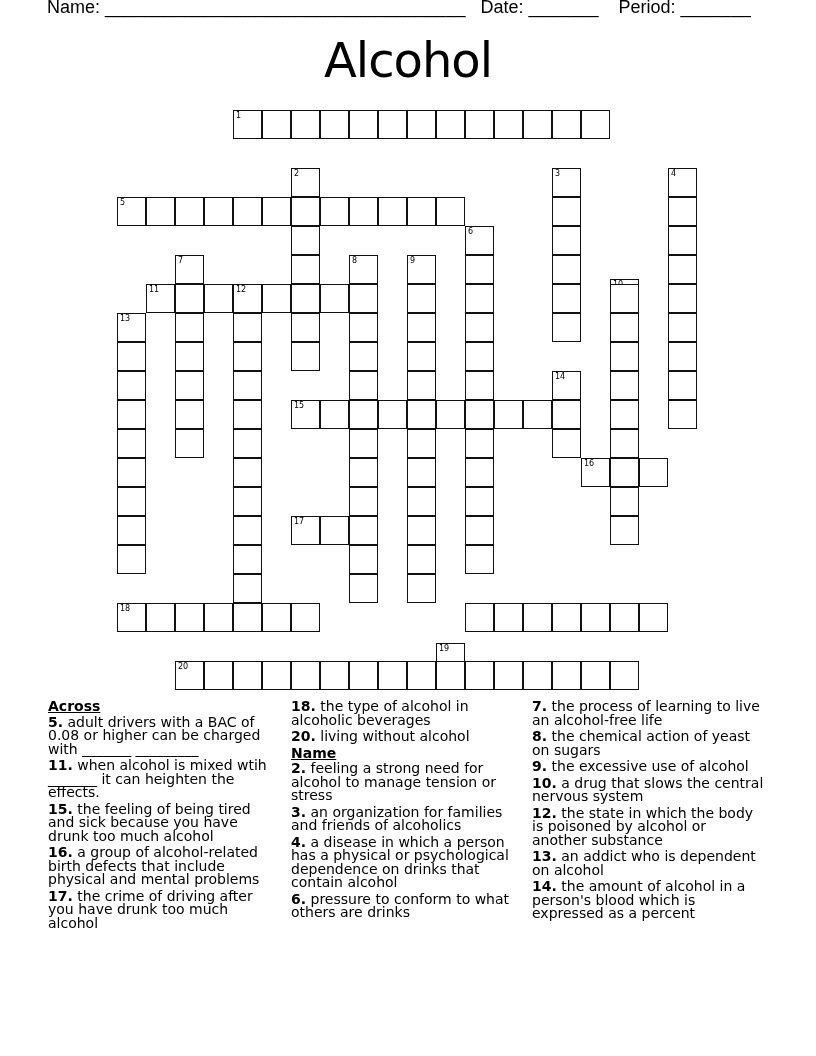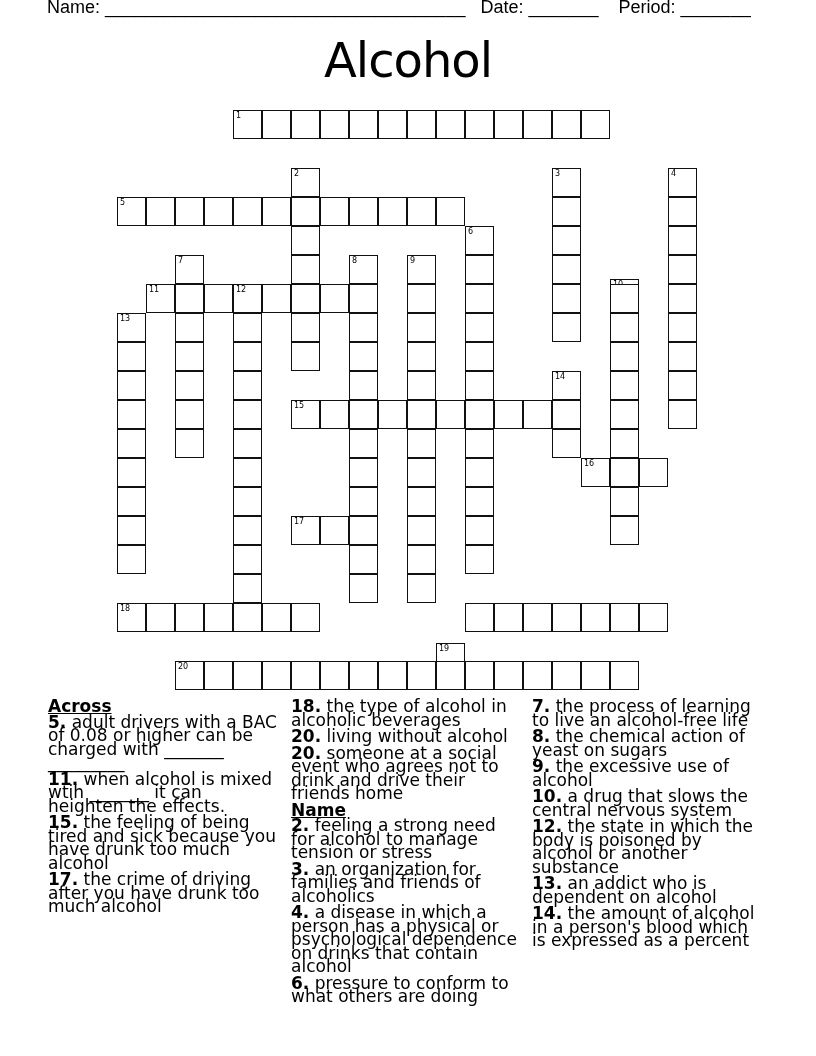--- a/index.html
+++ b/index.html
@@ -3,21 +3,21 @@
 <meta charset="utf-8">
 <style>
   html, body { margin: 0; padding: 0; background: #ffffff; }
   body { width: 816px; height: 1056px; position: relative; overflow: hidden; font-family: "DejaVu Sans", sans-serif; color: #000; }
   .header { position: absolute; top: -3px; left: 47px; font-family: "Liberation Sans", sans-serif; font-size: 18px; white-space: pre; }
   .header span { margin-right: 0; }
   .title { position: absolute; top: 32px; left: 0; width: 816px; text-align: center; font-family: "DejaVu Sans", sans-serif; font-size: 48px; letter-spacing: -1px; }
   .grid { position: absolute; left: 0; top: 0; width: 816px; height: 700px; }
   .cell { position: absolute; width: 29px; height: 29px; box-sizing: border-box; border: 1.5px solid #111; background: #fff; }
   .cell .num { position: absolute; top: 0px; left: 2px; font-size: 8px; font-family: "DejaVu Sans", sans-serif; line-height: 9px; }
-  .clues { position: absolute; top: 700px; font-size: 17px; line-height: 13.5px; font-family: "DejaVu Sans", sans-serif; }
+  .clues { position: absolute; top: 700px; font-size: 14px; line-height: 13.5px; font-family: "DejaVu Sans", sans-serif; }
   .clues .hdr { font-weight: bold; text-decoration: underline; margin-bottom: 2px; }
   .clue { margin-bottom: 3px; }
   .clue b { font-weight: bold; }
   .col1 { left: 48px; width: 232px; }
   .col2 { left: 291px; width: 232px; }
   .col3 { left: 532px; width: 232px; }
 </style>
 </head>
 <body>
 
@@ -233,32 +233,32 @@
     </div>
     <div class="cell" style="left: 552px; top: 400px;"></div>
     <div class="cell" style="left: 552px; top: 429px;"></div>
   </div>
 
 <div class="clues col1">
   <div class="hdr">Across</div>
   <div class="clue"><b>5.</b><span> adult drivers with a BAC of 0.08 or higher can be charged with _______ _________</span></div>
   <div class="clue"><b>11.</b><span> when alcohol is mixed wtih _______ it can heighten the effects.</span></div>
   <div class="clue"><b>15.</b><span> the feeling of being tired and sick because you have drunk too much alcohol</span></div>
+  <div class="clue"><b>16.</b><span> a group of alcohol-related birth defects that include physical and mental problems</span></div>
   <div class="clue"><b>17.</b><span> the crime of driving after you have drunk too much alcohol</span></div>
 </div>
 
 <div class="clues col2">
   <div class="clue"><b>18.</b><span> the type of alcohol in alcoholic beverages</span></div>
   <div class="clue"><b>20.</b><span> living without alcohol</span></div>
-  <div class="clue"><b>20.</b><span> someone at a social event who agrees not to drink and drive their friends home</span></div>
   <div class="hdr">Name</div>
   <div class="clue"><b>2.</b><span> feeling a strong need for alcohol to manage tension or stress</span></div>
   <div class="clue"><b>3.</b><span> an organization for families and friends of alcoholics</span></div>
   <div class="clue"><b>4.</b><span> a disease in which a person has a physical or psychological dependence on drinks that contain alcohol</span></div>
-  <div class="clue"><b>6.</b><span> pressure to conform to what others are doing</span></div>
+  <div class="clue"><b>6.</b><span> pressure to conform to what others are drinks</span></div>
 </div>
 
 <div class="clues col3">
   <div class="clue"><b>7.</b><span> the process of learning to live an alcohol-free life</span></div>
   <div class="clue"><b>8.</b><span> the chemical action of yeast on sugars</span></div>
   <div class="clue"><b>9.</b><span> the excessive use of alcohol</span></div>
   <div class="clue"><b>10.</b><span> a drug that slows the central nervous system</span></div>
   <div class="clue"><b>12.</b><span> the state in which the body is poisoned by alcohol or another substance</span></div>
   <div class="clue"><b>13.</b><span> an addict who is dependent on alcohol</span></div>
   <div class="clue"><b>14.</b><span> the amount of alcohol in a person's blood which is expressed as a percent</span></div>

